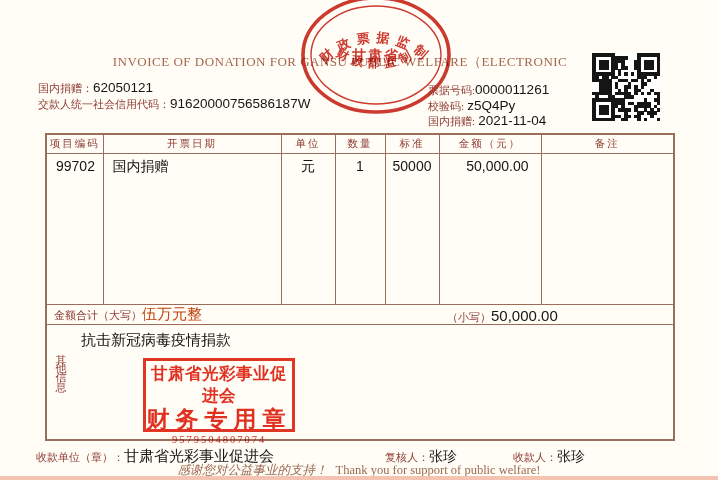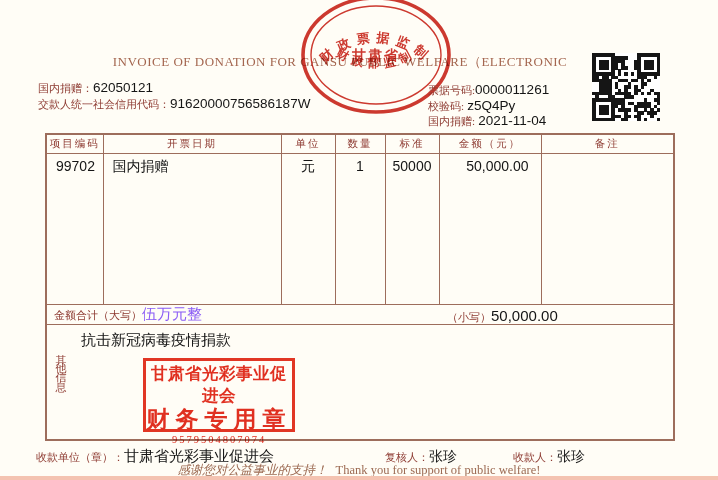--- a/index.html
+++ b/index.html
@@ -47,21 +47,21 @@
   table.items { border:2px solid #9d6d5c; }
   table.items th {
     height:19px; font-family:"Liberation Serif","DejaVu Serif",serif;
     font-weight:normal; color:#8e3b32; font-size:10.5px; letter-spacing:2px;
   }
   table.items td.data { height:151px; vertical-align:top; padding-top:4px; font-size:14px; color:#151515; }
   td.c { text-align:center; } td.r { text-align:right; padding-right:12px; }
   td.l { text-align:left; padding-left:9px; }
   tr.total-row td { height:20px; position:relative; padding-left:7px; }
   tr.other-row td { height:116px; position:relative; }
-  .total-cn { font-size:15px; color:#8b5cf6; }
+  .total-cn { font-size:15px; color:#c2410c; }
   .small-wrap { position:absolute; left:400px; top:2px; white-space:nowrap; }
   .small-amt { font-size:15px; color:#151515; }
 
   .vert-label {
     position:absolute; left:6px; top:20px; height:110px;
     writing-mode:vertical-rl; letter-spacing:9px;
     font-family:"Liberation Serif","DejaVu Serif",serif;
     color:#8e3b32; font-size:11px;
   }
   .note { position:absolute; left:34px; top:6px; font-size:15px; color:#151515; }

